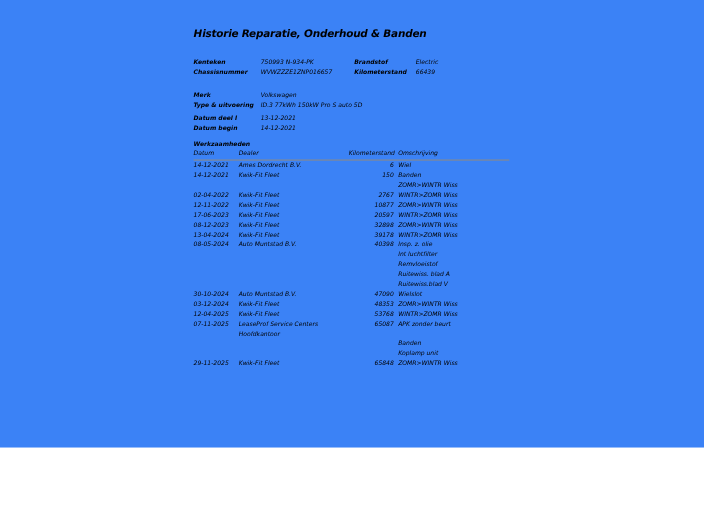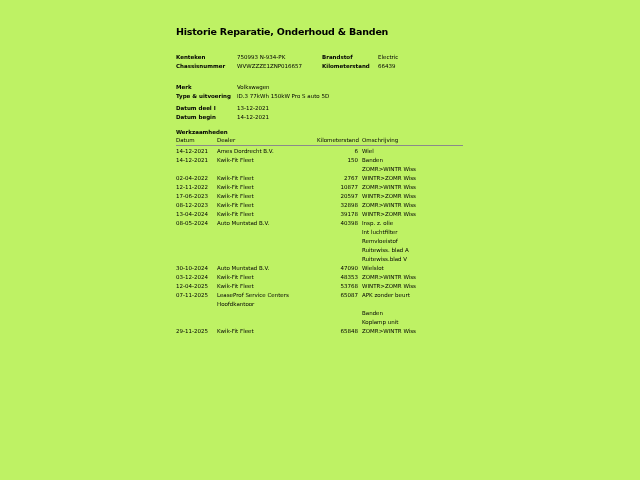--- a/index.html
+++ b/index.html
@@ -3,25 +3,26 @@
 <meta charset="utf-8">
 <style>
   html, body {
     margin: 0;
     padding: 0;
     background: #ffffff;
   }
   .page {
     position: relative;
     width: 640px;
-    height: 480px;
-    background: #bef264;
+    height: 407px;
+    background: #3b82f6;
     font-family: "DejaVu Sans", "Liberation Sans", sans-serif;
     color: #000000;
     overflow: hidden;
+    font-style: italic;
   }
   .content {
     position: absolute;
     left: 176px;
     top: 26px;
     width: 292px;
   }
   .doc-title {
     font-size: 9.5px;
     font-weight: bold;

